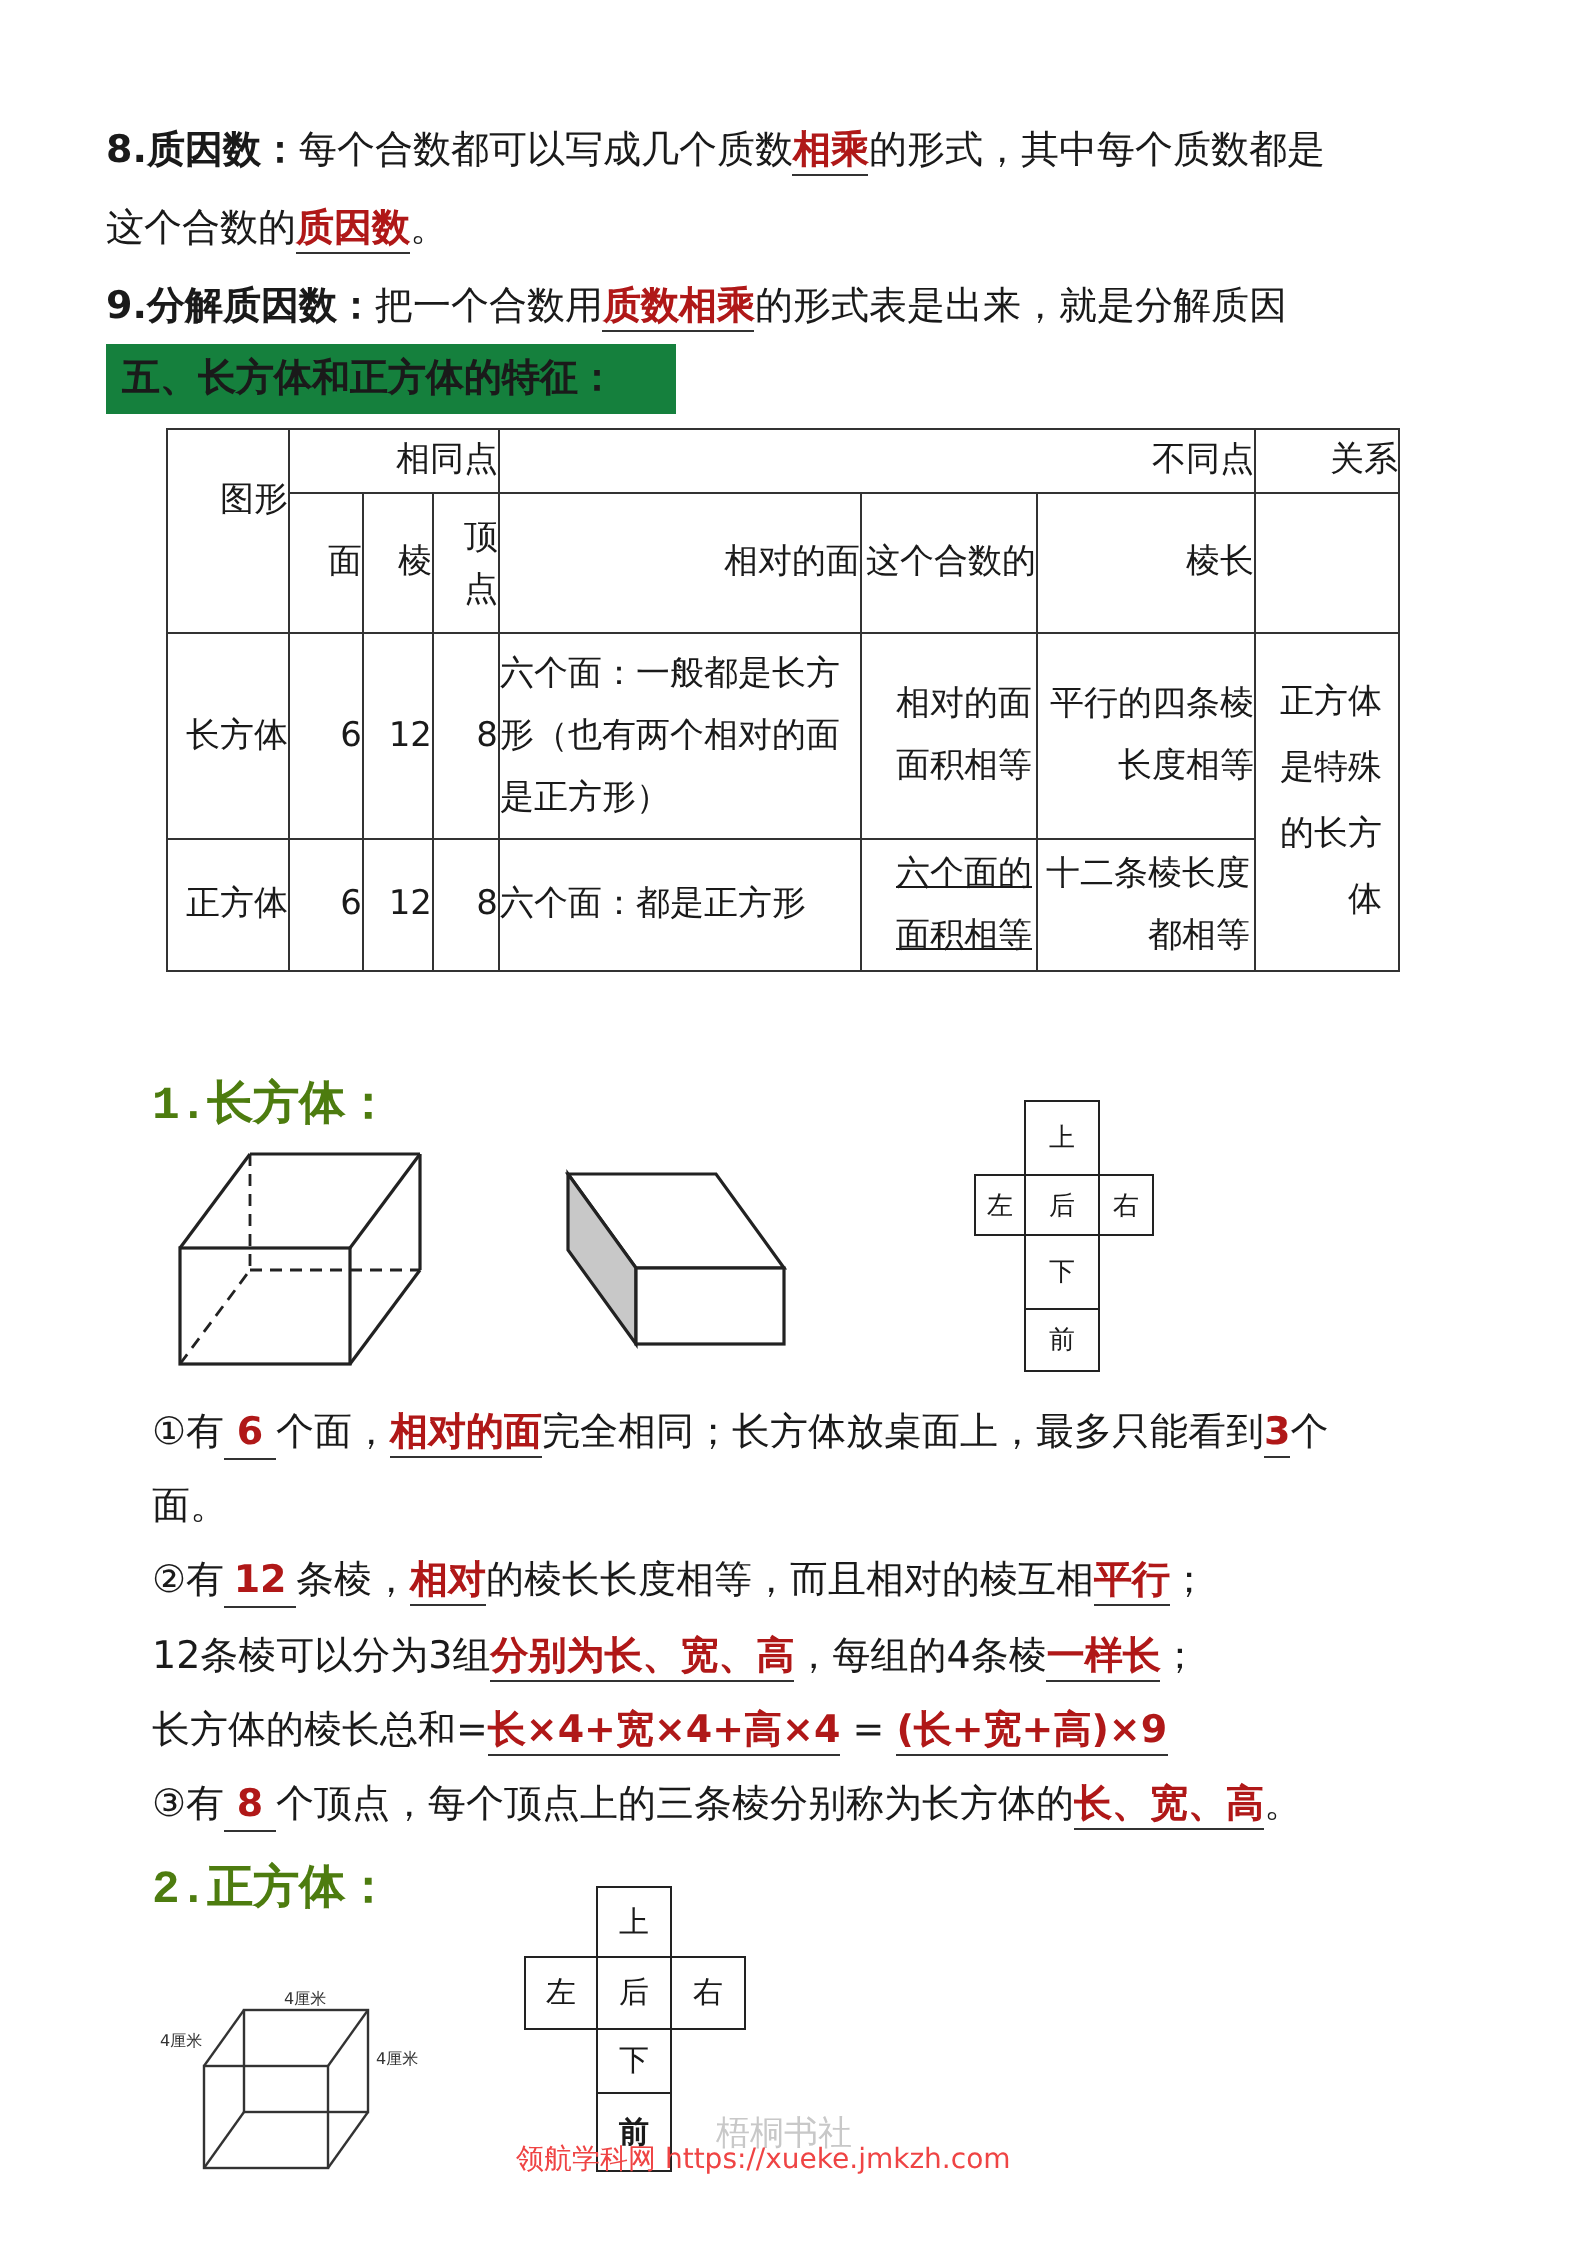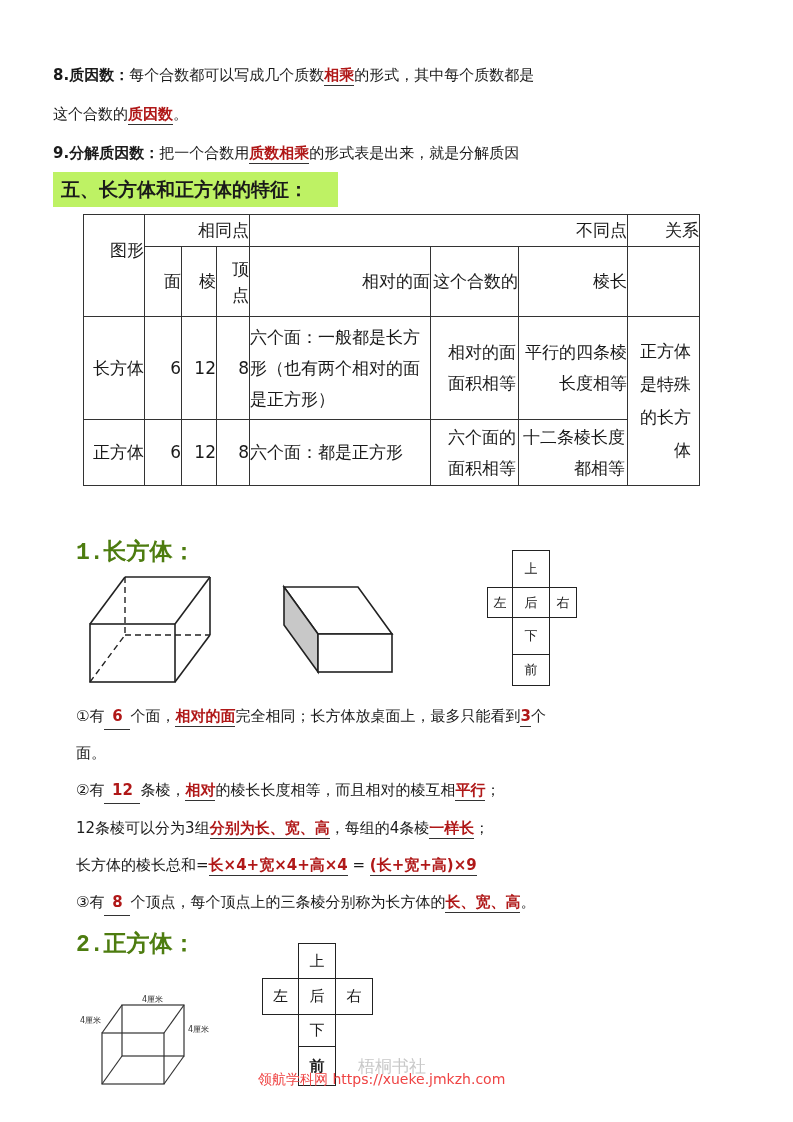--- a/index.html
+++ b/index.html
@@ -1,24 +1,24 @@
 <!DOCTYPE html>
 <html><head>
 <meta charset="utf-8">
 <style>
   html, body { margin: 0; padding: 0; background: #ffffff; }
   body { width: 793px; height: 1122px; position: relative; overflow: hidden;
          font-family: "DejaVu Sans", "Liberation Sans", sans-serif; color: #1a1a1a; }
   .abs { position: absolute; }
-  .line { position: absolute; white-space: nowrap; font-size: 15px; line-height: 26px; }
+  .line { position: absolute; white-space: nowrap; font-size: 19px; line-height: 26px; }
   .bold { font-weight: bold; }
   .red { color: #b01818; font-weight: bold; }
   .ul { border-bottom: 1.5px solid #333; padding-bottom: 1px; }
   .blank { display: inline-block; text-align: center; border-bottom: 1.5px solid #333; color: #b01818; font-weight: bold; }
-  .section { position: absolute; left: 53px; top: 172px; width: 285px; height: 35px; background: #bef264;
+  .section { position: absolute; left: 53px; top: 172px; width: 285px; height: 35px; background: #15803d;
              font-size: 19px; font-weight: bold; line-height: 35px; padding-left: 8px; box-sizing: border-box; }
   .blue { color: #4d7c0f; font-size: 23px; font-weight: bold; font-family: Liberation Mono, monospace; }
   table.grid { position: absolute; left: 83px; top: 214px; border-collapse: collapse; font-size: 17px; }
   table.grid td { border: 1px solid #333; text-align: right; vertical-align: middle; padding: 0; line-height: 31px; }
   table.grid td.left { text-align: left; }
   .net { position: absolute; }
   .net .cell { position: absolute; border: 1.5px solid #222; box-sizing: border-box; display: flex; align-items: center; justify-content: center; font-size: 13px; background:#fff; }
   .watermark1 { position: absolute; left: 358px; top: 1055px; font-family: "DejaVu Serif", serif; font-size: 17px; color: #c8c8c8; }
   .watermark2 { position: absolute; left: 258px; top: 1071px; font-size: 14px; color: #ef4444; }
 </style>
@@ -74,21 +74,21 @@
     <td style="white-space:normal; word-break:break-all; padding:0 2px;">相对的面面积相等</td>
     <td style="white-space:normal; word-break:break-all; padding:0 0;">平行的四条棱长度相等</td>
     <td rowspan="2" style="white-space:normal; word-break:break-all; padding:0 8px; line-height:33px;">正方体是特殊的长方体</td>
   </tr>
   <tr style="height:66px">
     <td>正方体</td>
     <td>6</td>
     <td>12</td>
     <td>8</td>
     <td class="left">六个面：都是正方形</td>
-    <td style="white-space:normal; word-break:break-all; padding:0 2px;">六个面的面积相等</td>
+    <td style="white-space:normal; word-break:break-all; padding:0 2px;text-decoration:underline;">六个面的面积相等</td>
     <td style="white-space:normal; word-break:break-all; padding:0 2px;">十二条棱长度都相等</td>
   </tr>
 </tbody>
   </table>
 
 <div class="abs blue" style="left:76px; top:536px;">1.长方体：</div>
 
 <svg class="abs" style="left:85px; top:572px;" width="320" height="120" viewBox="0 0 320 120">
   <g fill="none" stroke="#222" stroke-width="1.6">
     <rect x="5" y="52" width="85" height="58"></rect>

